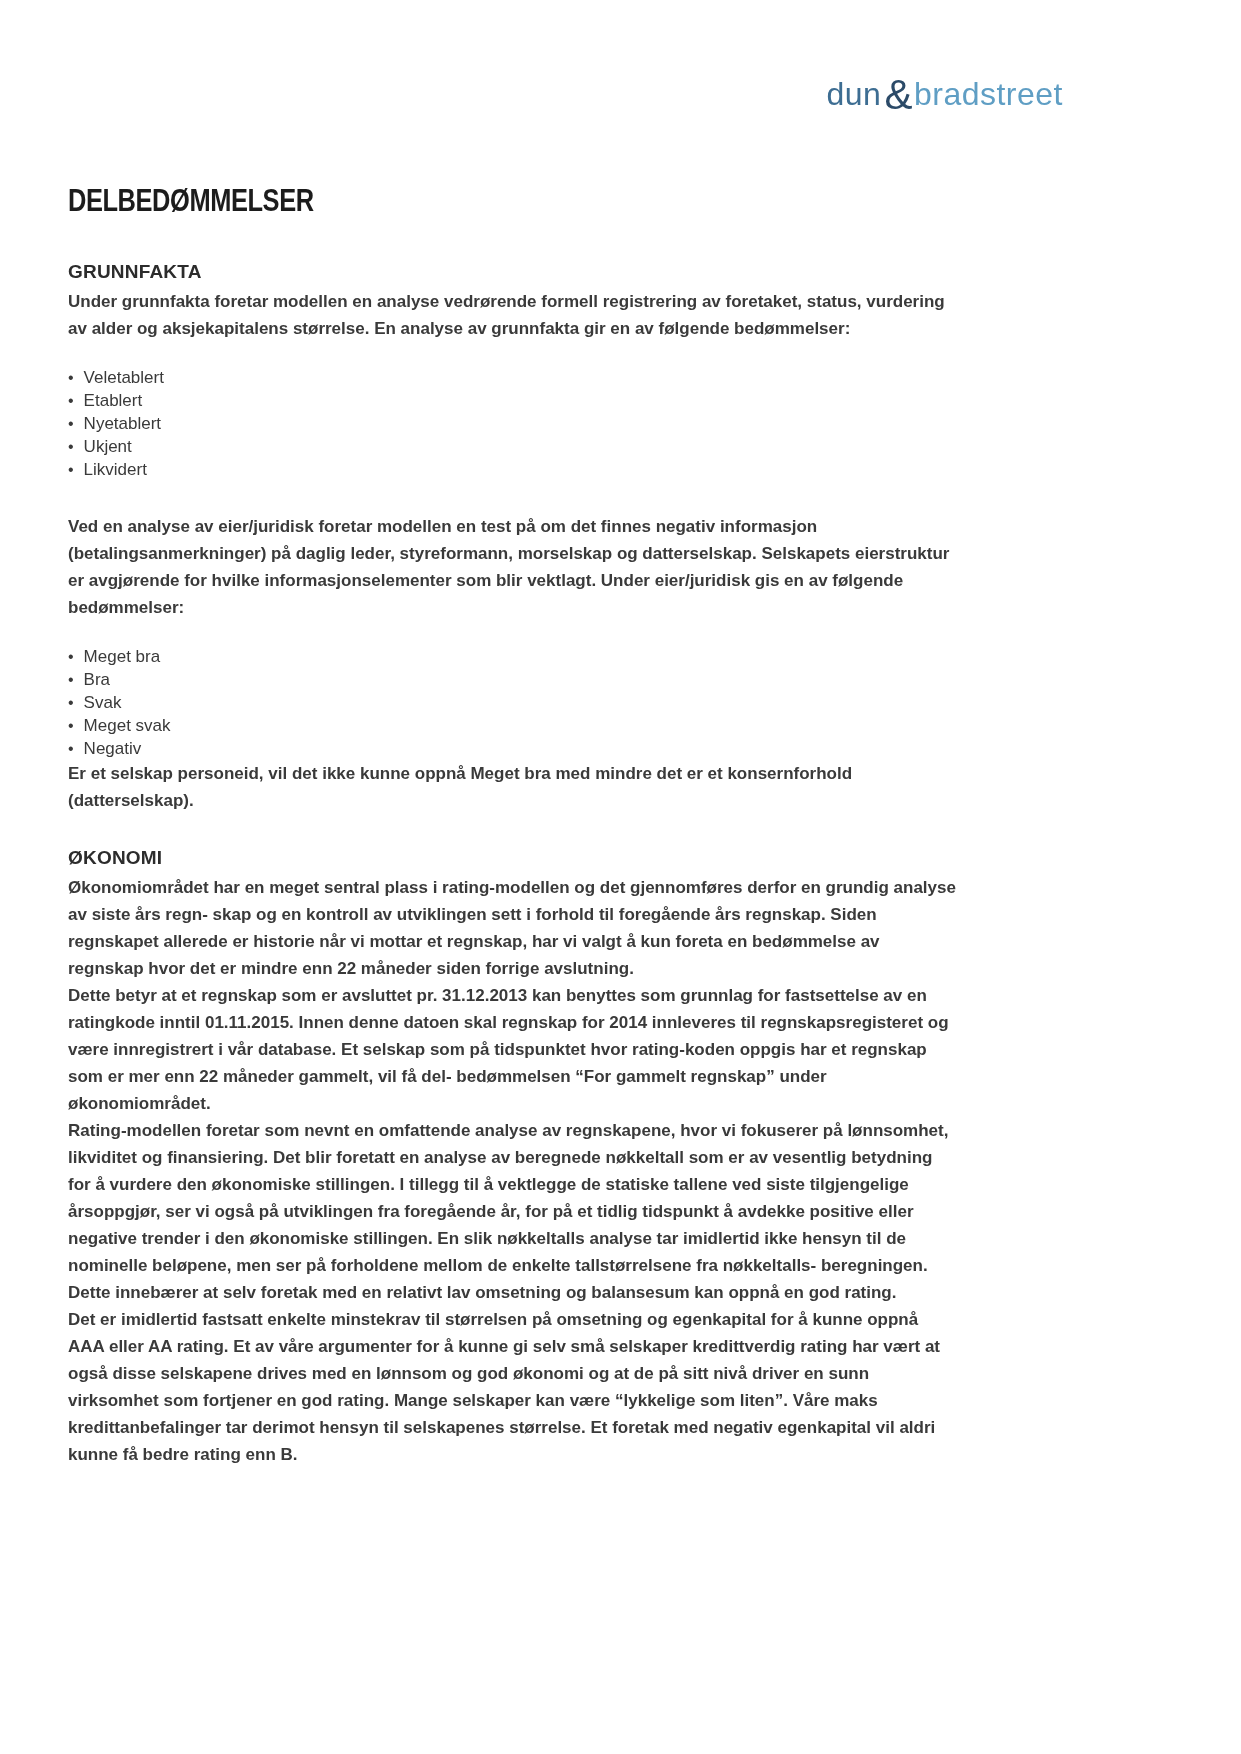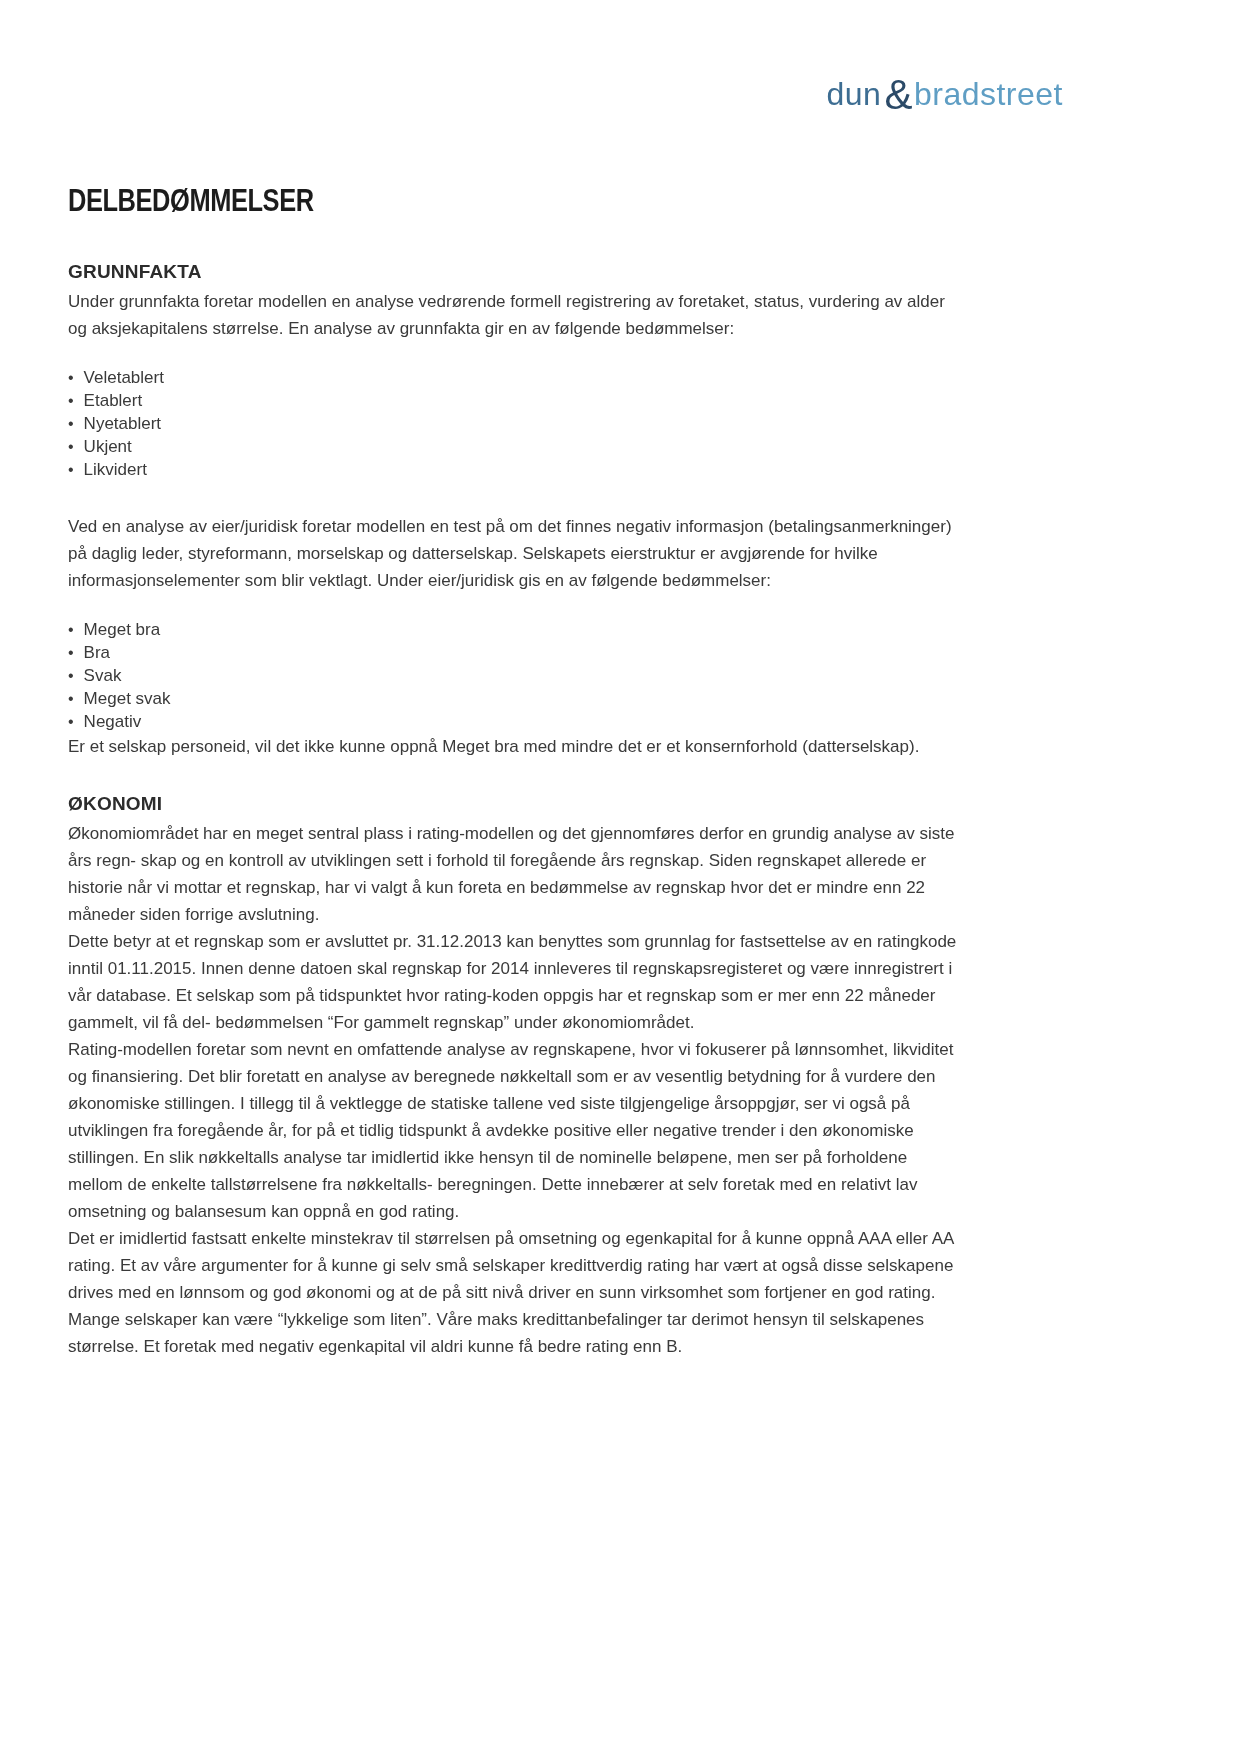--- a/index.html
+++ b/index.html
@@ -54,20 +54,21 @@
     font-size:19px;
     line-height:23px;
     font-weight:bold;
     color:#2c2c2c;
     letter-spacing:0.2px;
   }
   p.body-text {
     margin:0;
     font-size:17px;
     line-height:27px;
+    font-weight:bold;
   }
   .sec { margin-top:32px; }
   .note { margin-top:32px; }
   ul.assessments {
     list-style:none;
     margin:24px 0 0 0;
     padding:0;
   }
   ul.assessments li {
     display:flex;

